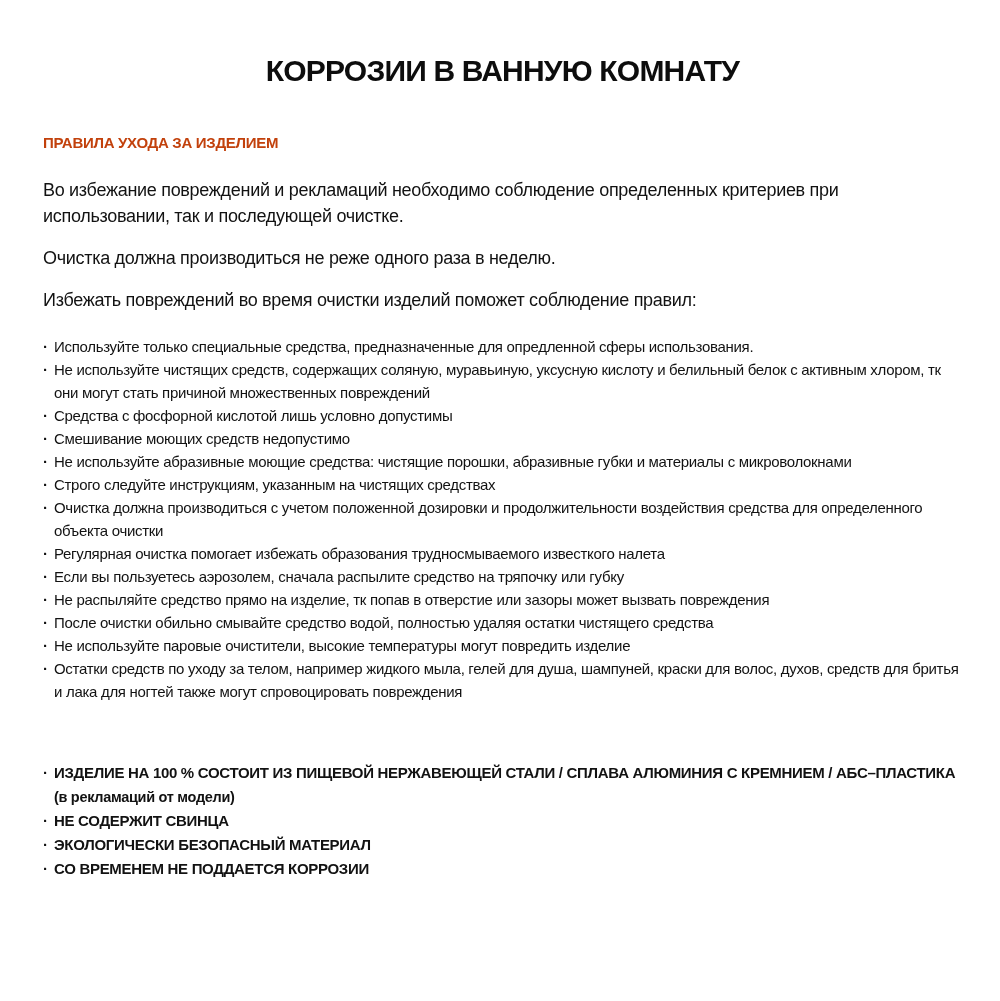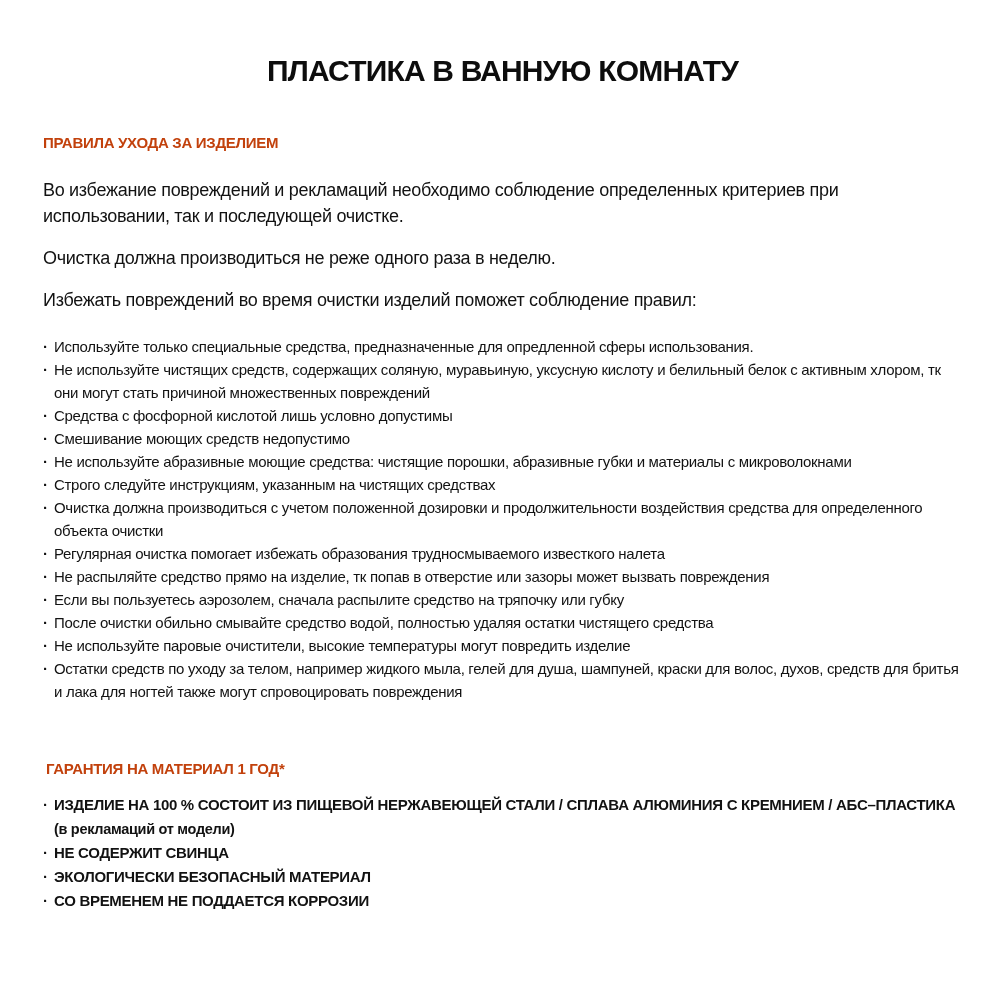--- a/index.html
+++ b/index.html
@@ -101,50 +101,49 @@
     font-size: 15px;
     line-height: 24px;
     font-weight: 700;
   }
 </style>
 </head>
 <body>
 
 <div class="page">
 
-  <h1 class="doc-title">ПЛАСТИКА В ВАННУЮ КОМНАТУ</h1>
+  <h1 class="doc-title">КОРРОЗИИ В ВАННУЮ КОМНАТУ</h1>
 
   <section>
     <h2 class="section-heading">ПРАВИЛА УХОДА ЗА ИЗДЕЛИЕМ</h2>
 
     <div class="care-paragraphs">
       <p>Во избежание повреждений и рекламаций необходимо соблюдение определенных критериев при использовании, так и последующей очистке.</p>
       <p>Очистка должна производиться не реже одного раза в неделю.</p>
       <p>Избежать повреждений во время очистки изделий поможет соблюдение правил:</p>
     </div>
 
     <ul class="rules-list">
       <li>Используйте только специальные средства, предназначенные для опредленной сферы использования.</li>
       <li>Не используйте чистящих средств, содержащих соляную, муравьиную, уксусную кислоту и белильный белок с активным хлором, тк они могут стать причиной множественных повреждений</li>
       <li>Средства с фосфорной кислотой лишь условно допустимы</li>
       <li>Смешивание моющих средств недопустимо</li>
       <li>Не используйте абразивные моющие средства: чистящие порошки, абразивные губки и материалы с микроволокнами</li>
       <li>Строго следуйте инструкциям, указанным на чистящих средствах</li>
       <li>Очистка должна производиться с учетом положенной дозировки и продолжительности воздействия средства для определенного объекта очистки</li>
       <li>Регулярная очистка помогает избежать образования трудносмываемого известкого налета</li>
+      <li>Если вы пользуетесь аэрозолем, сначала распылите средство на тряпочку или губку</li>
       <li>Не распыляйте средство прямо на изделие, тк попав в отверстие или зазоры может вызвать повреждения</li>
-      <li>Если вы пользуетесь аэрозолем, сначала распылите средство на тряпочку или губку</li>
       <li>После очистки обильно смывайте средство водой, полностью удаляя остатки чистящего средства</li>
       <li>Не используйте паровые очистители, высокие температуры могут повредить изделие</li>
       <li>Остатки средств по уходу за телом, например жидкого мыла, гелей для душа, шампуней, краски для волос, духов, средств для бритья и лака для ногтей также могут спровоцировать повреждения</li>
     </ul>
   </section>
 
   <section class="warranty">
-    <h2 class="section-heading">ГАРАНТИЯ НА МАТЕРИАЛ 1 ГОД*</h2>
 
     <ul class="warranty-list">
       <li>
         <span>ИЗДЕЛИЕ НА 100 % СОСТОИТ ИЗ ПИЩЕВОЙ НЕРЖАВЕЮЩЕЙ СТАЛИ / СПЛАВА АЛЮМИНИЯ С КРЕМНИЕМ / АБС–ПЛАСТИКА</span>
         <div class="warranty-note">(в рекламаций от модели)</div>
       </li>
       <li>НЕ СОДЕРЖИТ СВИНЦА</li>
       <li>ЭКОЛОГИЧЕСКИ БЕЗОПАСНЫЙ МАТЕРИАЛ</li>
       <li>СО ВРЕМЕНЕМ НЕ ПОДДАЕТСЯ КОРРОЗИИ</li>
     </ul>

